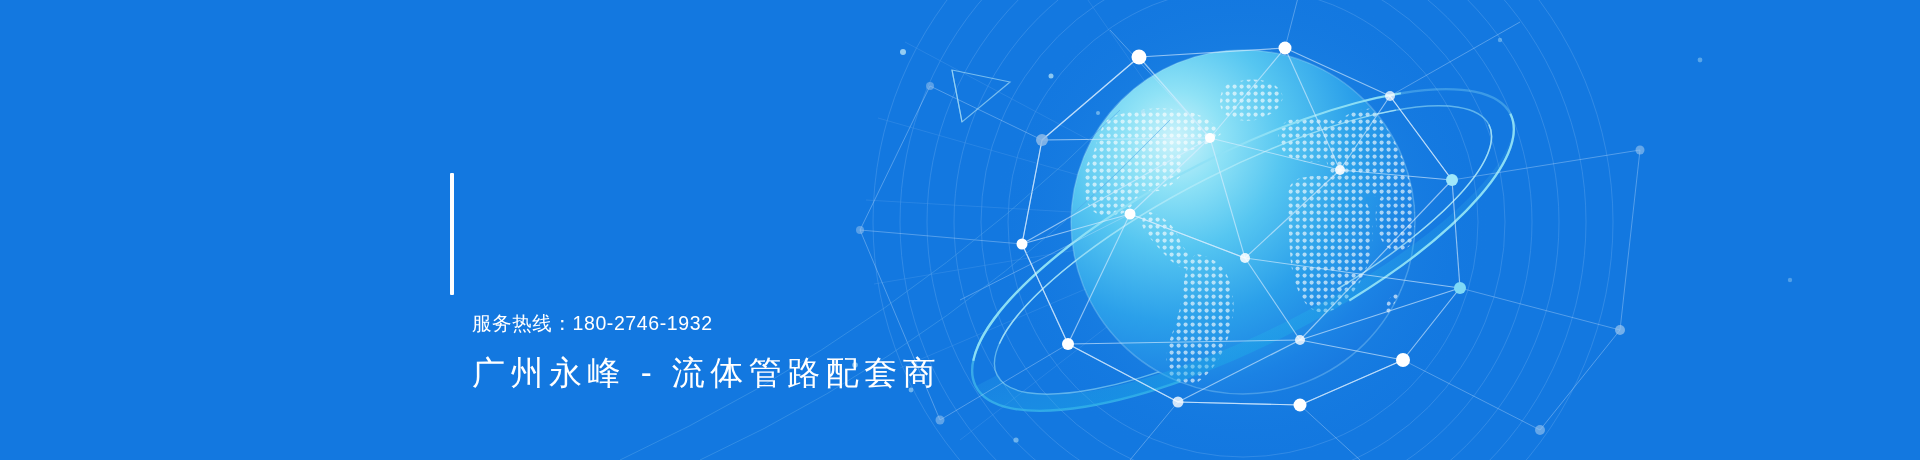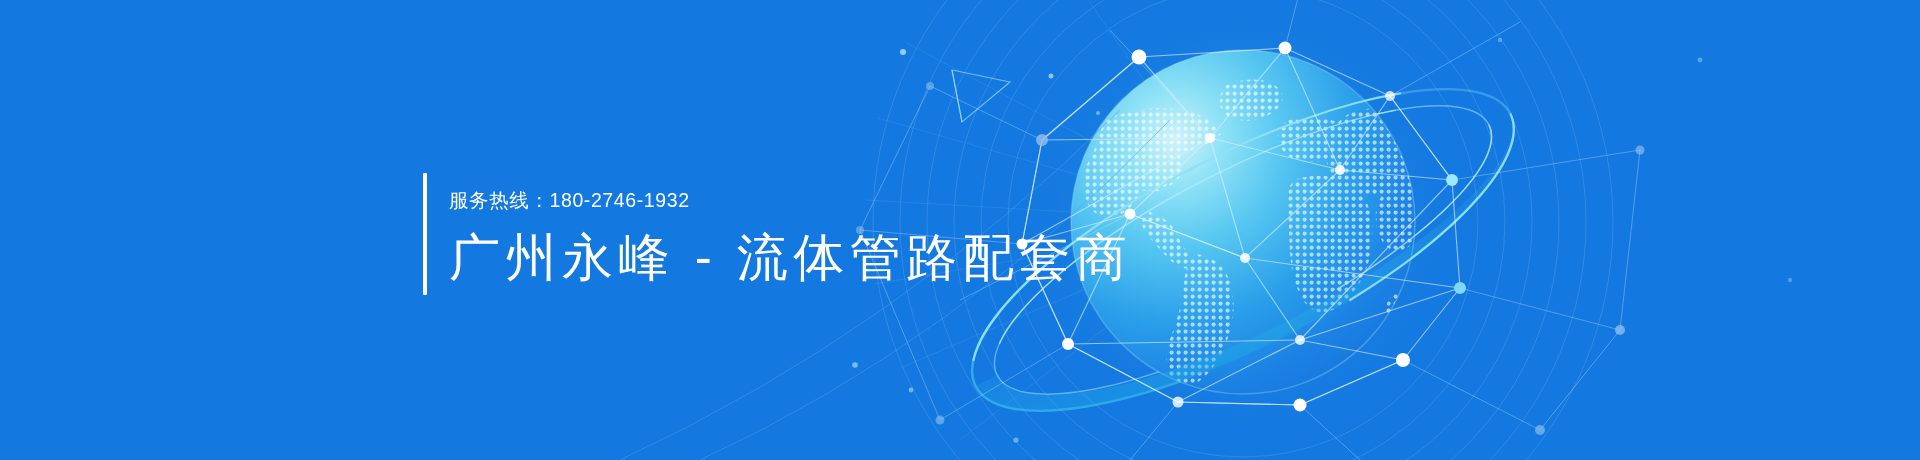--- a/index.html
+++ b/index.html
@@ -21,24 +21,25 @@
     position: absolute;
     inset: 0;
     width: 1920px;
     height: 460px;
     pointer-events: none;
   }
 
   
   #text-block {
     position: absolute;
-    left: 423px;
+    left: 450px;
     top: 160px;
     display: flex;
-    align-items: center;
+    align-items: flex-start;
+    flex-direction: column;
   }
   #accent-bar {
     width: 4px;
     min-height: 122px;
     background: #ffffff;
     border-radius: 1px;
     margin-top: 13px;
     margin-bottom: 10px;
   }
   #text-lines {
@@ -50,21 +51,21 @@
   #hotline {
     color: #ffffff;
     font-size: 19.5px;
     letter-spacing: 0.6px;
     line-height: 1;
     padding-top: 9px;
     white-space: nowrap;
   }
   #main-title {
     color: #ffffff;
-    font-size: 51px;
+    font-size: 33px;
     letter-spacing: 5.5px;
     line-height: 1;
     padding-top: 22px;
     white-space: nowrap;
     font-weight: 400;
   }
   #sub-title {
     color: #ffffff;
     font-size: 15.5px;
     letter-spacing: 0.9px;

